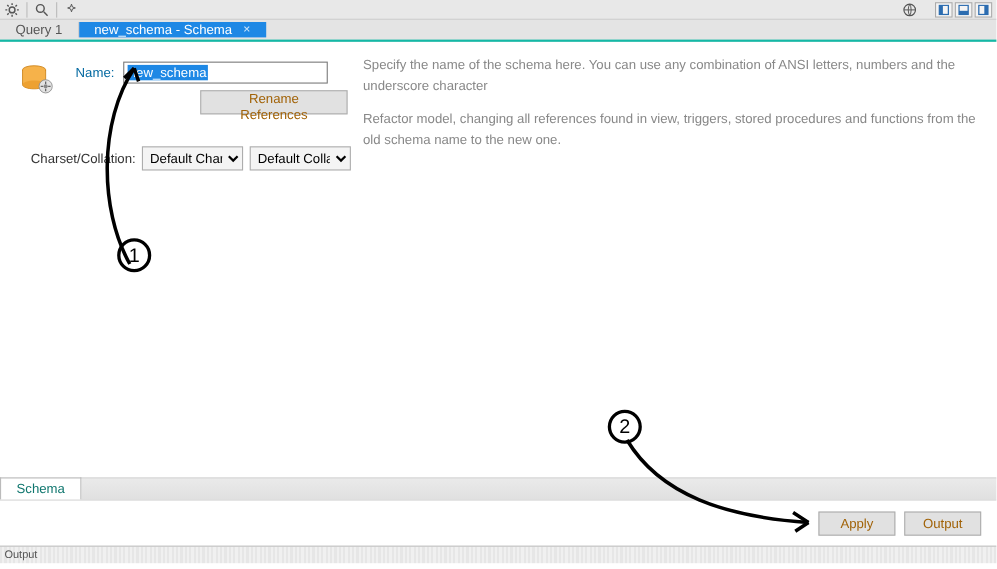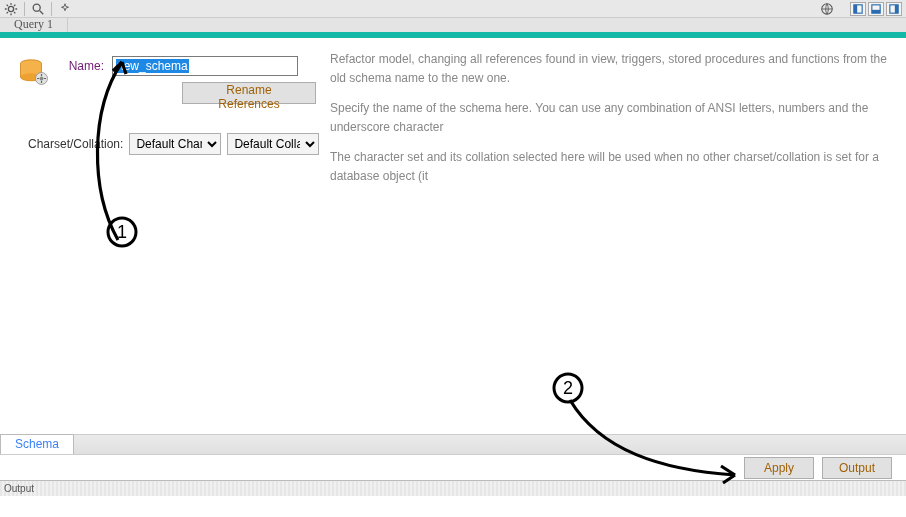--- a/index.html
+++ b/index.html
@@ -42,24 +42,23 @@
     border: 1px solid #aaa;
     display: inline-flex;
     align-items: center;
     justify-content: center;
   }
   .win-btn svg { width: 10px; height: 10px; }
   
   .tabs-row {
     height: 20px;
     background: #e4e4e4;
-    border-bottom: 6px solid #14b8a6;
+    border-bottom: 2px solid #14b8a6;
     display: flex;
-    align-items: flex-end;
-    font-family: Liberation Serif, serif;
+    align-items: center;
   }
   .tab {
     display: flex;
     align-items: center;
     padding: 0 14px;
     font-size: 12px;
     color: #555;
     border-right: 1px solid #ccc;
     cursor: pointer;
   }
@@ -90,21 +89,21 @@
     text-align:center;
     padding-top: 6px;
   }
   .db-icon-wrap svg { width: 36px; height: 36px; }
   .name-row {
     display:flex;
     align-items:center;
     gap:8px;
     margin-top:6px;
   }
-  .name-label { width:44px; text-align:right; color:#701a75; }
+  .name-label { width:44px; text-align:right; color:#0369a1; }
   .name-input {
     width: 186px;
     height: 20px;
     border: 1px solid #7a7a7a;
     padding: 1px 3px;
     font-size: 12px;
     font-family: inherit;
   }
   .name-input::selection { background:#1e88e5; color:#fff; }
   .selected-text {
@@ -151,26 +150,26 @@
     border-top: 1px solid #ccc;
     display:flex;
     align-items:stretch;
   }
   .bottom-tab {
     background:#fff;
     border:1px solid #bbb;
     border-bottom:none;
     padding: 2px 14px;
     font-size:12px;
-    color:#3b82f6;
+    color:#0f766e;
     margin-top:-1px;
   }
   
   .action-row {
-    height: 26px;
+    height: 42px;
     background: #fff;
     border-top:1px solid #ccc;
     display:flex;
     justify-content:flex-end;
     align-items:center;
     padding-right: 14px;
     gap: 8px;
   }
   
   .output-bar {
@@ -238,20 +237,24 @@
         <circle cx="8" cy="8" r="6" fill="none" stroke="#555" stroke-width="1.2"></circle>
         <path d="M2 8h12M8 2c2 3 2 9 0 12M8 2c-2 3-2 9 0 12" fill="none" stroke="#555" stroke-width="1"></path>
       </svg>
   </span>
 </div>
 
 <div class="tabs-row">
   <div class="tab">
     <span>Query 1</span>
   </div>
+  <div class="tab active">
+    <span>new_schema - Schema</span>
+    <span class="close-x">×</span>
+  </div>
 </div>
 
 <div class="editor">
   <div class="left-col">
     <div class="row1">
       <div class="db-icon-wrap">
         <svg viewBox="0 0 48 48">
           <ellipse cx="20" cy="10" rx="14" ry="5" fill="#f6b24a" stroke="#c97e12" stroke-width="1"></ellipse>
           <path d="M6 10v18c0 2.8 6.3 5 14 5s14-2.2 14-5V10" fill="#f6b24a" stroke="#c97e12" stroke-width="1"></path>
           <ellipse cx="20" cy="28" rx="14" ry="5" fill="#e99a26" opacity="0.7"></ellipse>
@@ -277,23 +280,22 @@
       <select class="combo">
         <option>Default Charset</option>
       </select>
       <select class="combo">
         <option>Default Collation</option>
       </select>
     </div>
   </div>
 
   <div class="desc-col">
+    <p>Specify the name of the schema here. You can use any combination of ANSI letters, numbers and the underscore character</p>
     <p>Refactor model, changing all references found in view, triggers, stored procedures and functions from the old schema name to the new one.</p>
-    <p>Specify the name of the schema here. You can use any combination of ANSI letters, numbers and the underscore character</p>
-    <p>The character set and its collation selected here will be used when no other charset/collation is set for a database object (it</p>
   </div>
 </div>
 
 <div class="bottom-tabstrip">
   <div class="bottom-tab">Schema</div>
 </div>
 
 <div class="action-row">
   <button class="gray-btn" style="width:70px;">Apply</button>
   <button class="gray-btn" style="width:70px;">Output</button>

